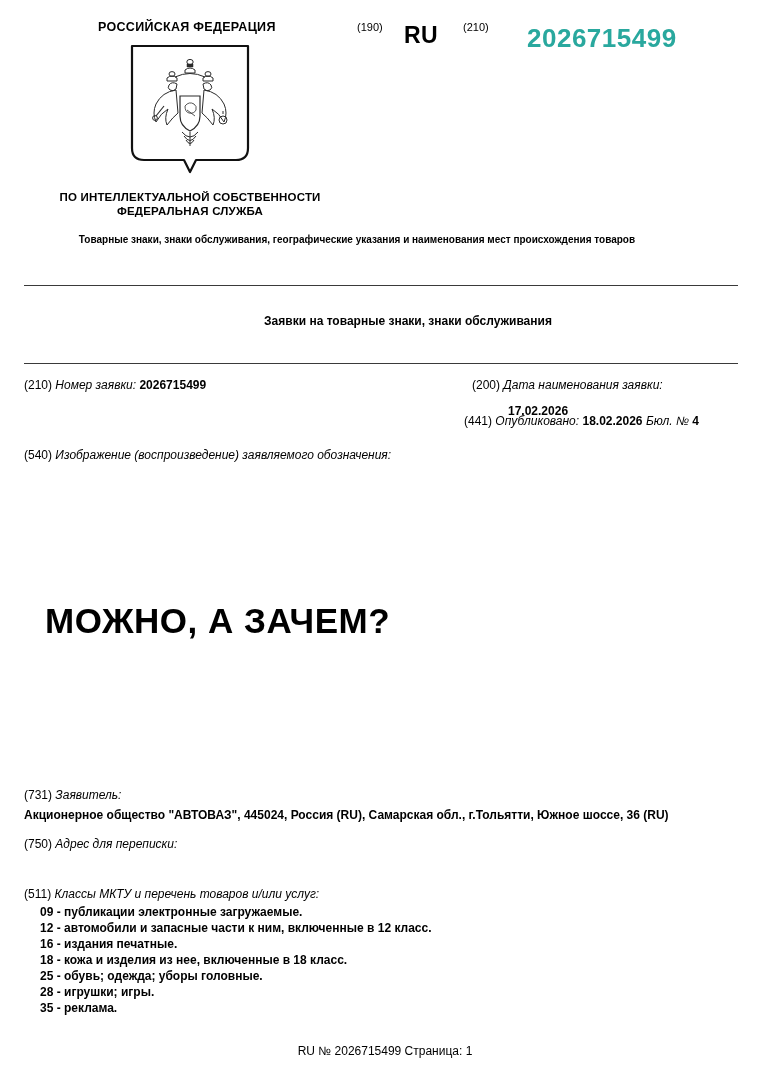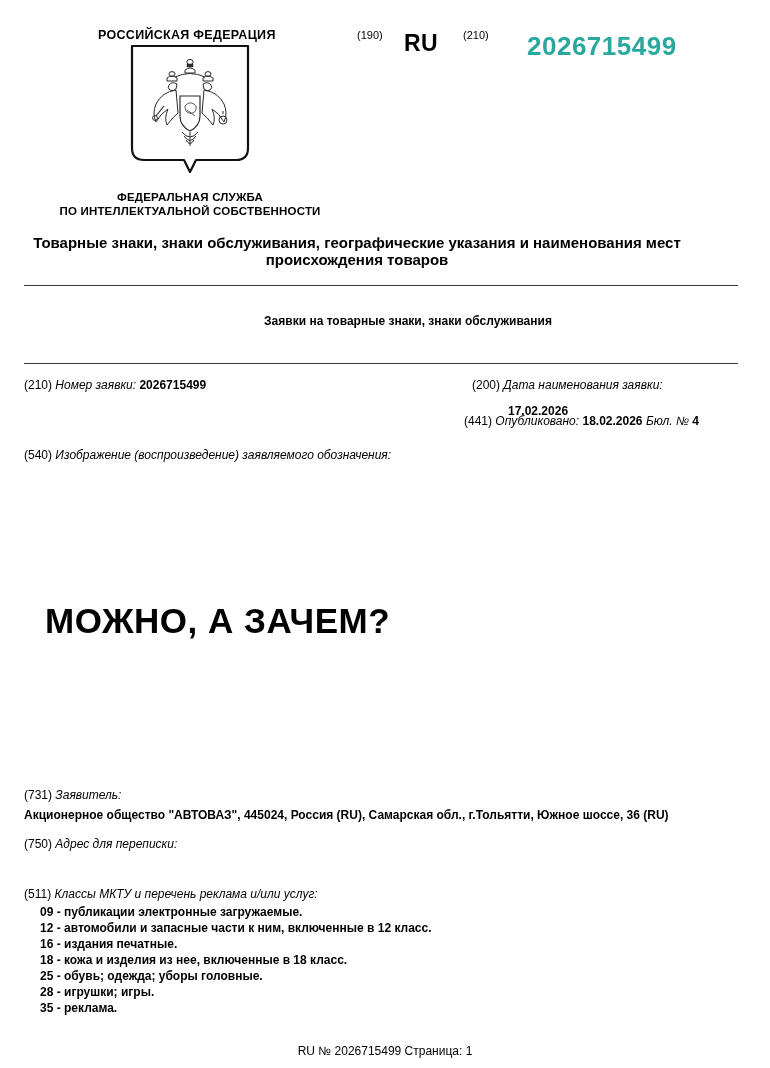--- a/index.html
+++ b/index.html
@@ -19,21 +19,21 @@
 
   .page {
     position: relative;
     width: 770px;
     height: 1068px;
   }
 
   
   .header-row {
     position: absolute;
-    top: 22px;
+    top: 14px;
     left: 0;
     width: 666px;
     height: 40px;
     text-align: center;
   }
   .country-name {
     position: absolute;
     left: 98px;
     top: 6px;
     font-size: 12.5px;
@@ -88,21 +88,21 @@
     letter-spacing: 0.2px;
   }
   .agency div { white-space: nowrap; }
 
   .subjects-line {
     position: absolute;
     left: 0;
     top: 234px;
     width: 714px;
     text-align: center;
-    font-size: 15px;
+    font-size: 10px;
     font-weight: bold;
   }
 
   
   .rule {
     position: absolute;
     left: 24px;
     width: 714px;
     height: 1px;
     background: #3a3a3a;
@@ -273,22 +273,22 @@
 
         <path d="M52,88 q8,10 16,0" fill="none" stroke-width="1"></path>
         <path d="M54,92 q6,9 12,0" fill="none" stroke-width="1"></path>
         <path d="M56,96 q4,7 8,0" fill="none" stroke-width="1"></path>
         <path d="M60,88 v14" fill="none" stroke-width="1"></path>
       </g>
     </svg>
   </div>
 
   <div class="agency">
+    <div>ПО ИНТЕЛЛЕКТУАЛЬНОЙ СОБСТВЕННОСТИ</div>
     <div>ФЕДЕРАЛЬНАЯ СЛУЖБА</div>
-    <div>ПО ИНТЕЛЛЕКТУАЛЬНОЙ СОБСТВЕННОСТИ</div>
   </div>
 
   <div class="subjects-line">Товарные знаки, знаки обслуживания, географические указания и наименования мест происхождения товаров</div>
 
   <div class="rule rule-top"></div>
 
   <div class="section-title">Заявки на товарные знаки, знаки обслуживания</div>
 
   <div class="rule rule-bottom"></div>
 
@@ -328,21 +328,21 @@
   </div>
 
   <div class="field f-750">
     <span class="inid">(750)</span>
     <span class="flabel">Адрес для переписки:</span>
   </div>
 
   <div class="f-511">
     <div>
       <span class="inid">(511)</span>
-      <span class="flabel">Классы МКТУ и перечень реклама и/или услуг:</span>
+      <span class="flabel">Классы МКТУ и перечень товаров и/или услуг:</span>
     </div>
     <ul class="class-list" id="class-list">
         <li>09 - публикации электронные загружаемые.</li>
         <li>12 - автомобили и запасные части к ним, включенные в 12 класс.</li>
         <li>16 - издания печатные.</li>
         <li>18 - кожа и изделия из нее, включенные в 18 класс.</li>
         <li>25 - обувь; одежда; уборы головные.</li>
         <li>28 - игрушки; игры.</li>
         <li>35 - реклама.</li>
       </ul>

